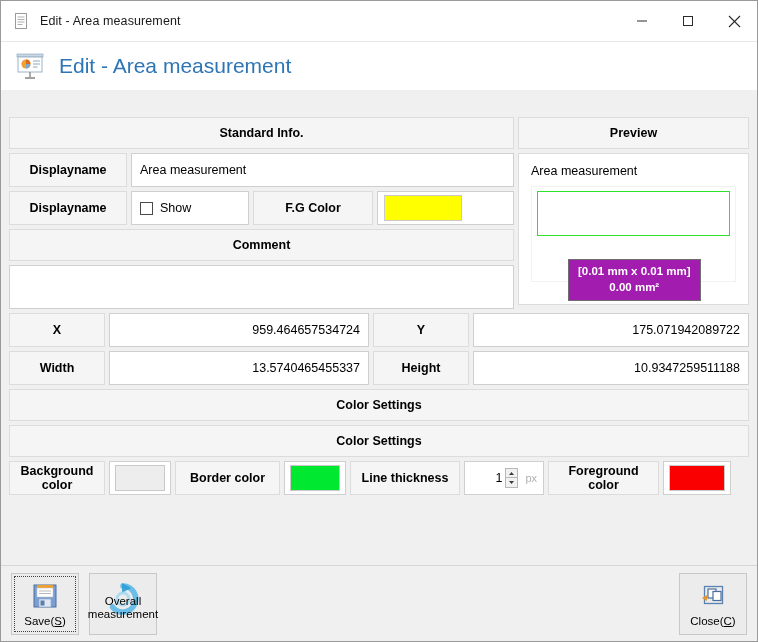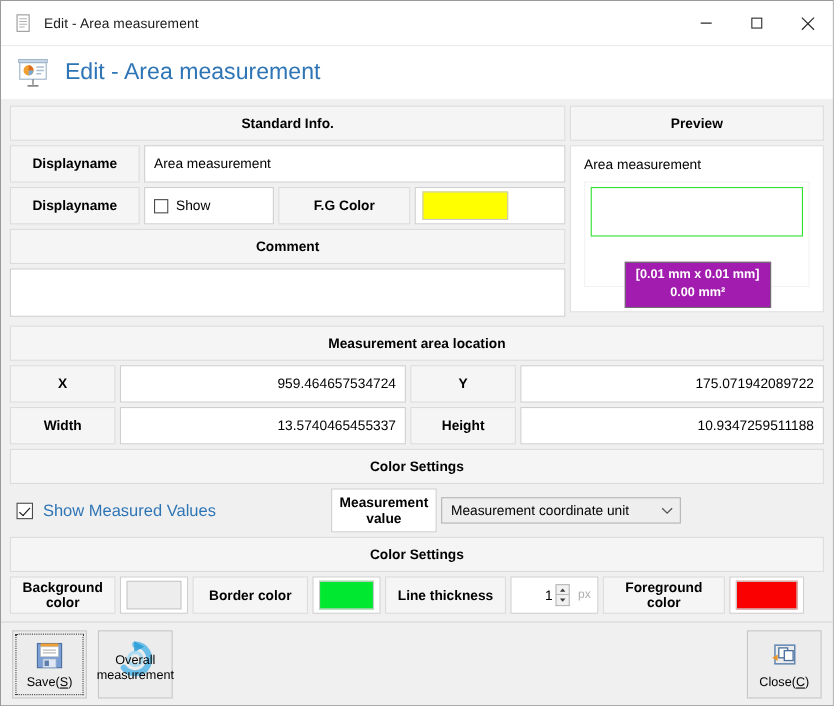--- a/index.html
+++ b/index.html
@@ -76,20 +76,21 @@
     white-space: nowrap;
   }
 
   
   .content {
     flex: 1 1 auto;
     background: #f0f0f0;
     padding: 6px 8px 0 8px;
     box-sizing: border-box;
     position: relative;
+    margin-top: 21px;
   }
   .cols { display: flex; gap: 4px; }
   .left-col { width: 505px; flex: 0 0 auto; }
   .right-col { flex: 1 1 auto; }
 
   .bar {
     background: #f5f5f5;
     border: 1px solid #dcdcdc;
     height: 32px;
     display: flex;
@@ -378,21 +379,20 @@
             <div class="preview-rect" style="border:1.6px solid #2fe12f"></div>
             <div class="preview-tip">
               <div>[0.01 mm x 0.01 mm]</div>
               <div>0.00 mm²</div>
             </div>
           </div>
         </div>
       </div>
     </div>
 
-    <div class="bar" style="margin-top:4px">Measurement area location</div>
 
     <div class="row">
       <div class="cell-label h34" style="width:96px">X</div>
       <div class="field right h34" style="width:260px">
         <span>959.464657534724</span>
       </div>
       <div class="cell-label h34" style="width:96px">Y</div>
       <div class="field right h34" style="flex:1 1 auto">
         <span>175.071942089722</span>
       </div>
@@ -404,40 +404,20 @@
         <span>13.5740465455337</span>
       </div>
       <div class="cell-label h34" style="width:96px">Height</div>
       <div class="field right h34" style="flex:1 1 auto">
         <span>10.9347259511188</span>
       </div>
     </div>
 
     <div class="bar">Color Settings</div>
 
-    <div class="mv-row">
-      <div class="mv-check">
-        <span class="cbox cbox-lg checked"></span>
-        <span class="mv-label">Show Measured Values</span>
-      </div>
-      <div class="cell-label" style="width:96px;height:40px;background:#ffffff;border:1px solid #cfcfcf">
-        <span>
-          <span>Measurement</span><br>
-          <span>value</span>
-        </span>
-      </div>
-      <div class="select">
-        <span>Measurement coordinate unit</span>
-        <span>
-          <svg width="11" height="8" viewBox="0 0 11 8">
-              <polyline points="1,2 5.5,6.5 10,2" fill="none" stroke="#555" stroke-width="1.2"></polyline>
-            </svg>
-        </span>
-      </div>
-    </div>
 
     <div class="bar">Color Settings</div>
 
     <div class="row">
       <div class="cell-label h34" style="width:96px">
         <span>
           <span>Background</span><br>
           <span>color</span>
         </span>
       </div>

